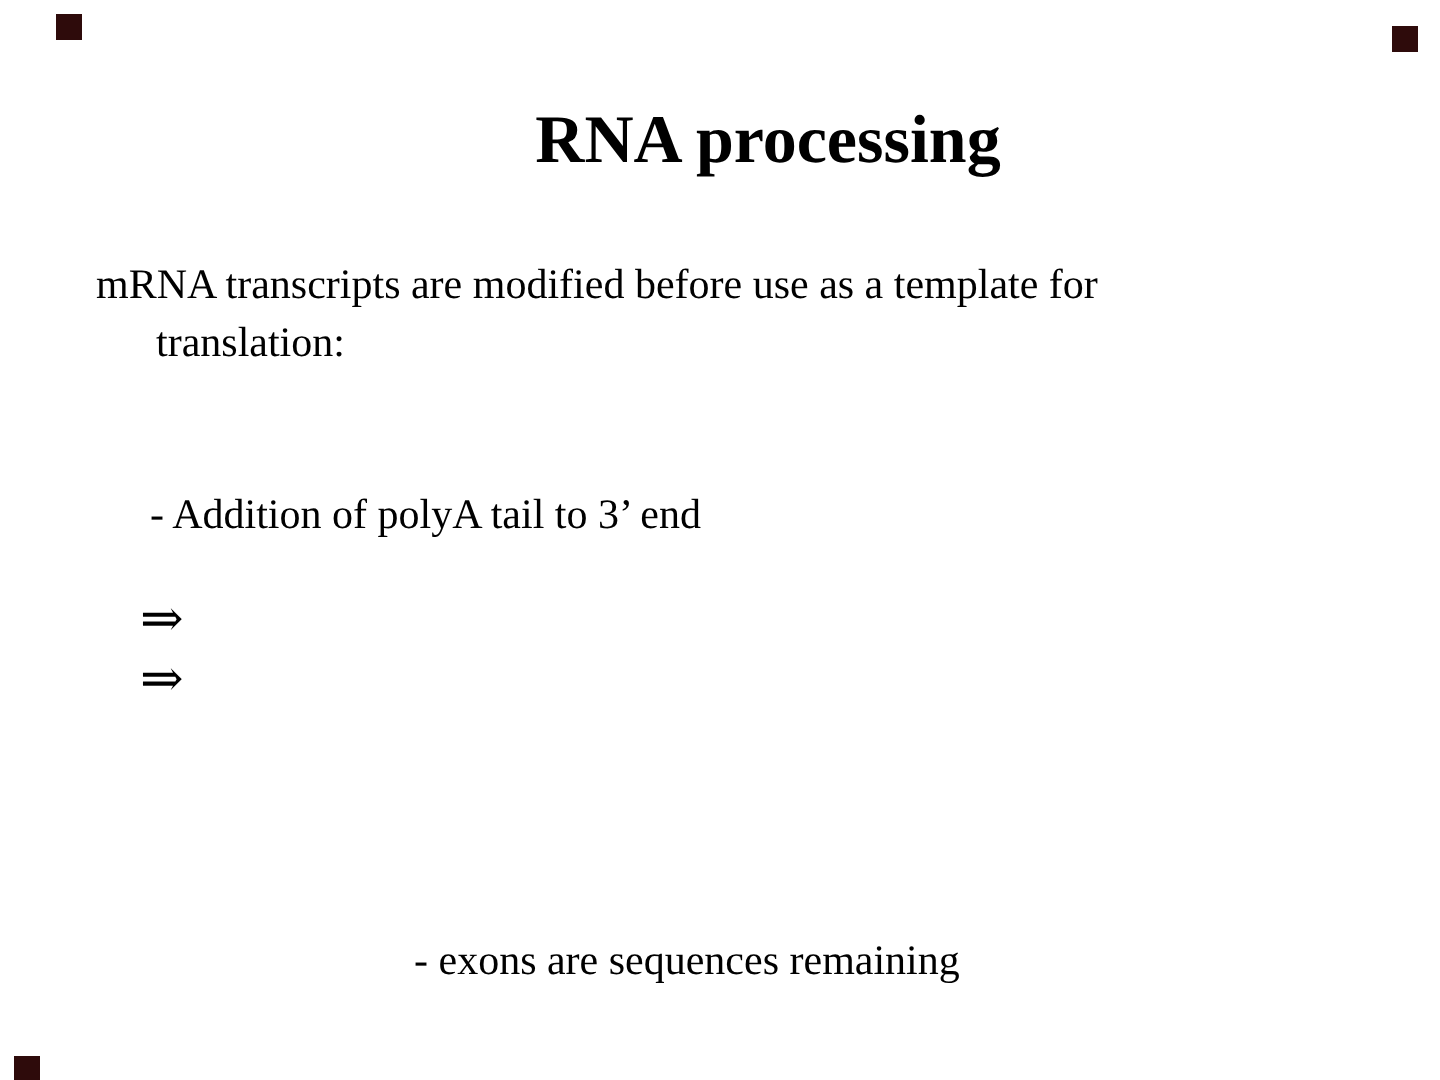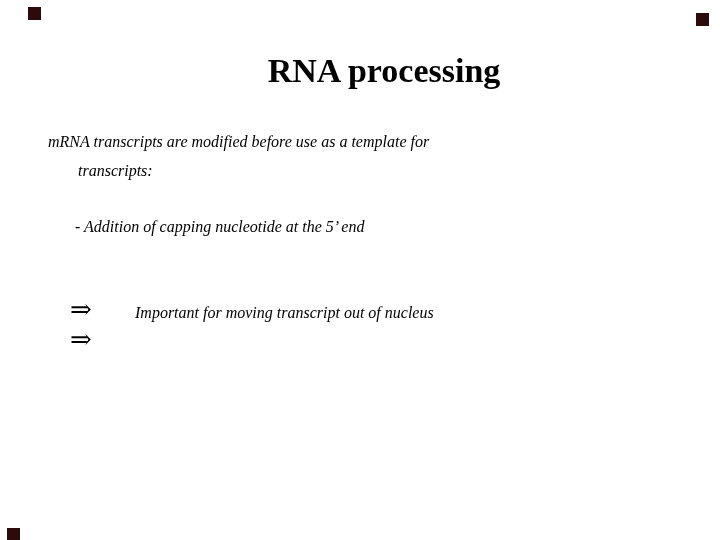--- a/index.html
+++ b/index.html
@@ -31,24 +31,23 @@
     top: 52px;
     margin: 0;
     text-align: center;
     font-size: 34px;
     font-weight: bold;
     line-height: 38px;
     white-space: pre;
   }
   .line {
     position: absolute;
-    font-size: 16px;
+    font-size: 21px;
     line-height: 26px;
     white-space: pre;
-    font-style: italic;
   }
   .intro-1   { left: 48px;  top: 129px; }
   .intro-2   { left: 78px;  top: 158px; }
   .mod-1     { left: 75px;  top: 214px; }
   .mod-2     { left: 75px;  top: 244px; }
   .arrow {
     position: absolute;
     font-size: 26px;
     line-height: 26px;
     white-space: pre;
@@ -67,24 +66,24 @@
 
 <div class="slide" style="background: rgb(255, 255, 255); color: rgb(0, 0, 0);">
 
   <div class="corner-marker marker-tl" style="background: rgb(46, 11, 11);"></div>
   <div class="corner-marker marker-tr" style="background: rgb(46, 11, 11);"></div>
   <div class="corner-marker marker-bl" style="background: rgb(46, 11, 11);"></div>
 
   <h1 class="slide-title">RNA processing</h1>
 
   <div class="line intro-1">mRNA transcripts are modified before use as a template for</div>
-  <div class="line intro-2">transcripts:</div>
+  <div class="line intro-2">translation:</div>
 
-  <div class="line mod-1">- Addition of capping nucleotide at the 5’ end</div>
+  <div class="line mod-2">- Addition of polyA tail to 3’ end</div>
 
   <div class="arrow arrow-1">⇒</div>
-  <div class="line imp-1">Important for moving transcript out of nucleus</div>
 
   <div class="arrow arrow-2">⇒</div>
 
 
+  <div class="line sub-2">- exons are sequences remaining</div>
 
 </div>
 
 </body></html>

